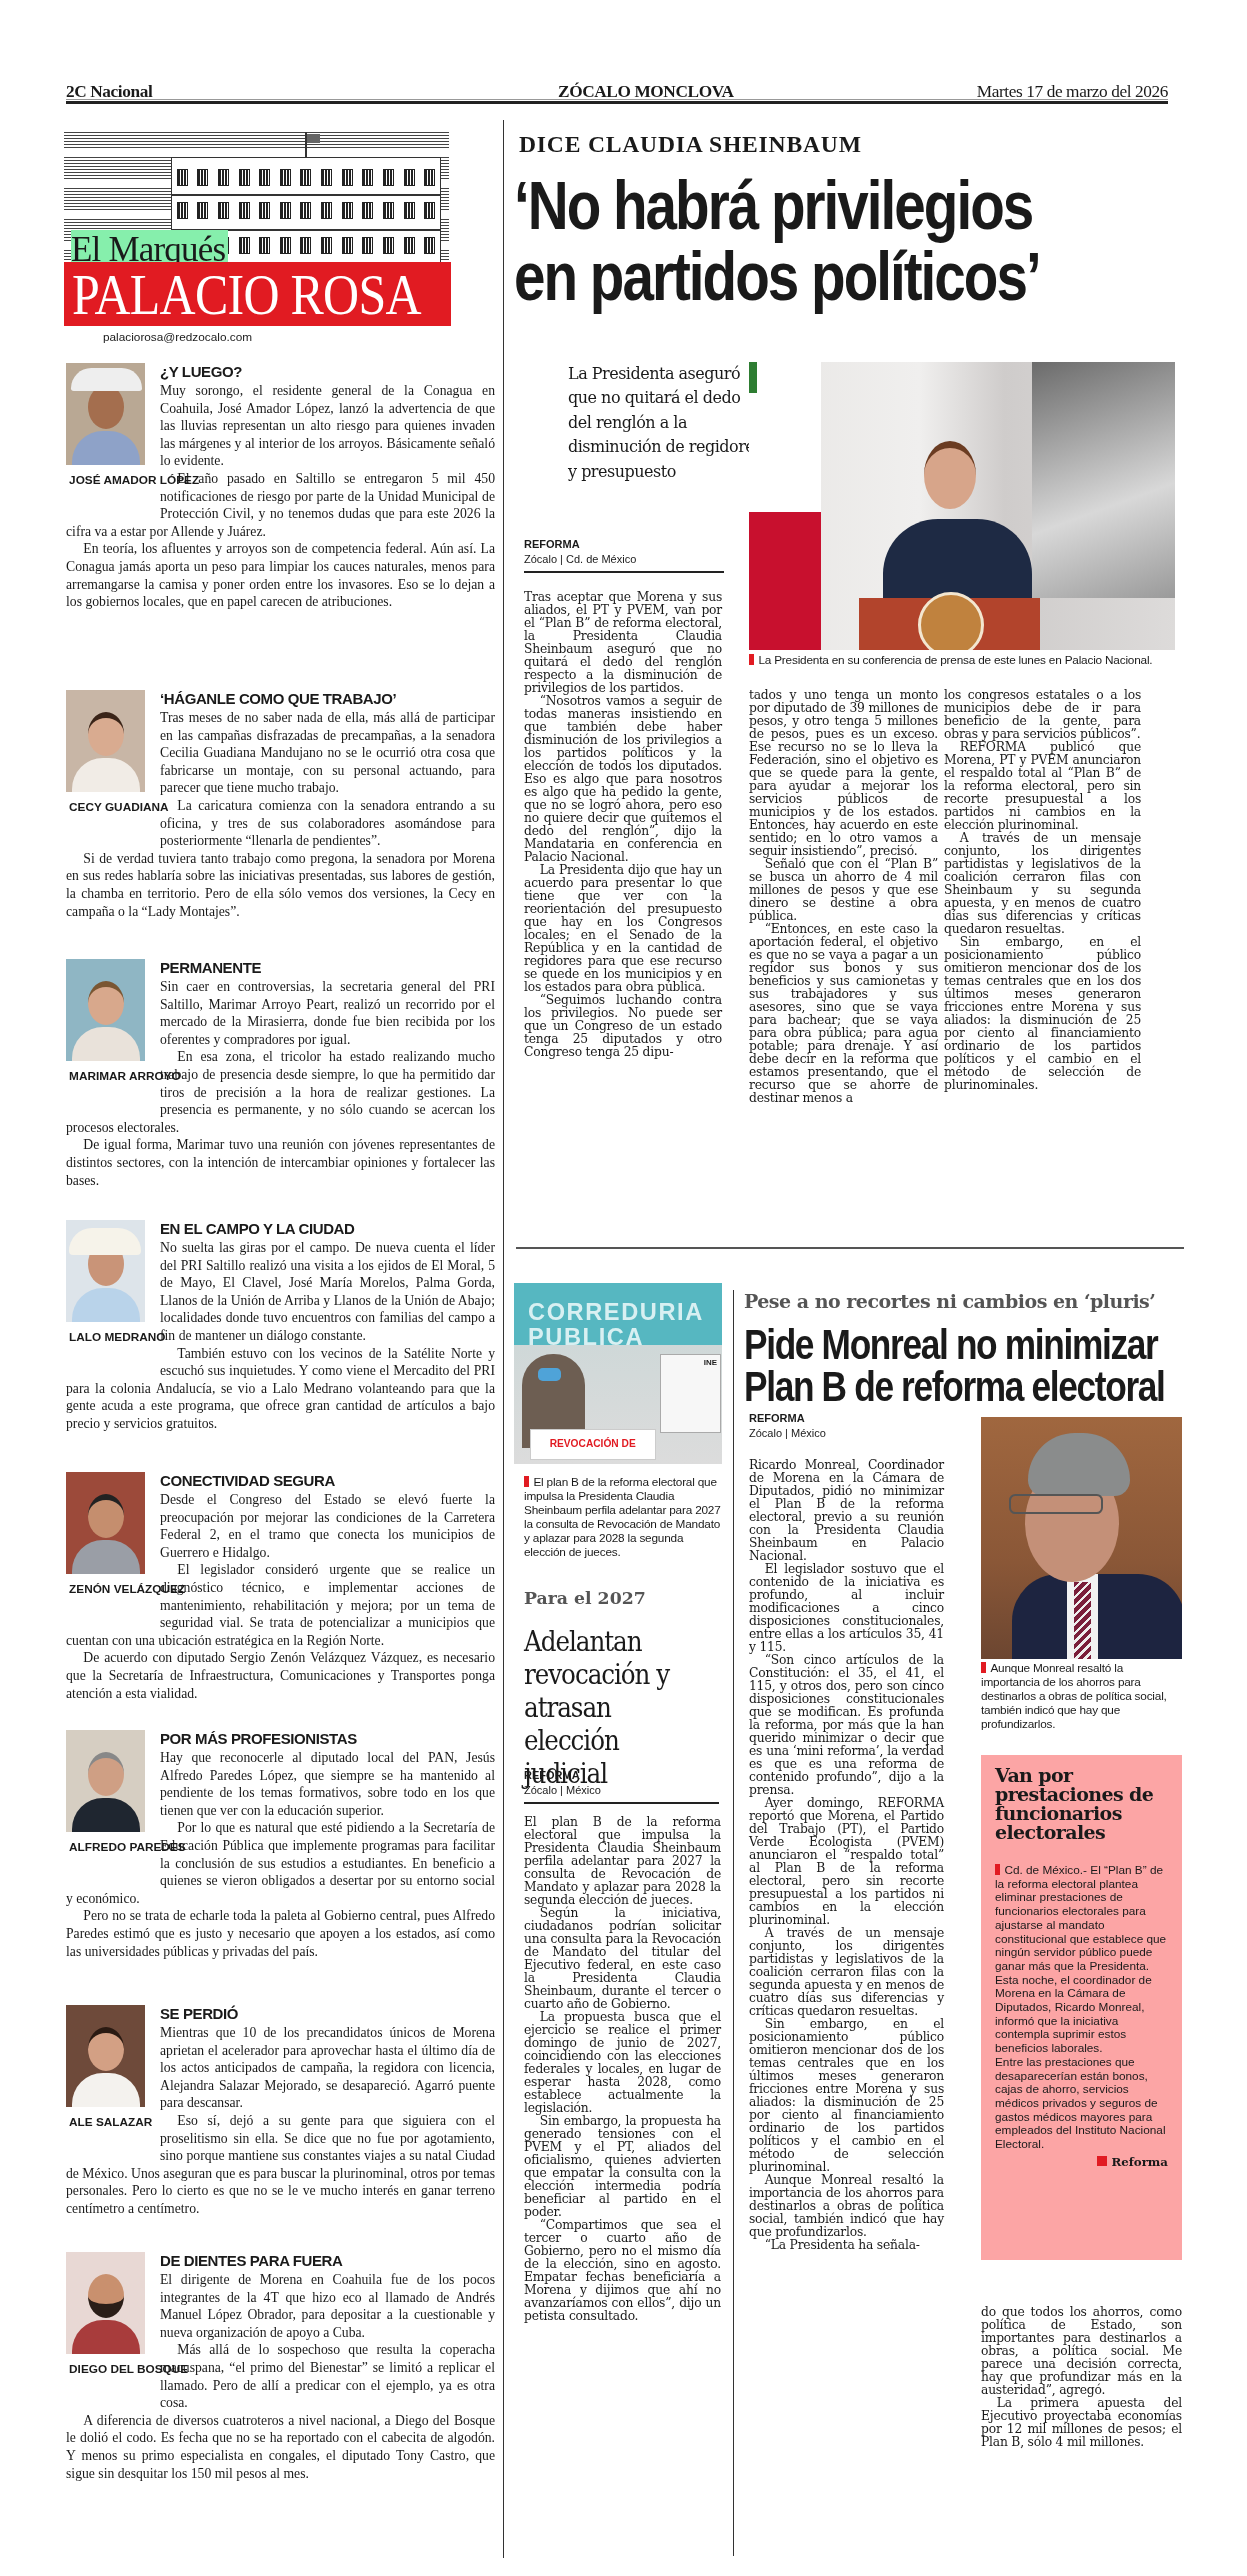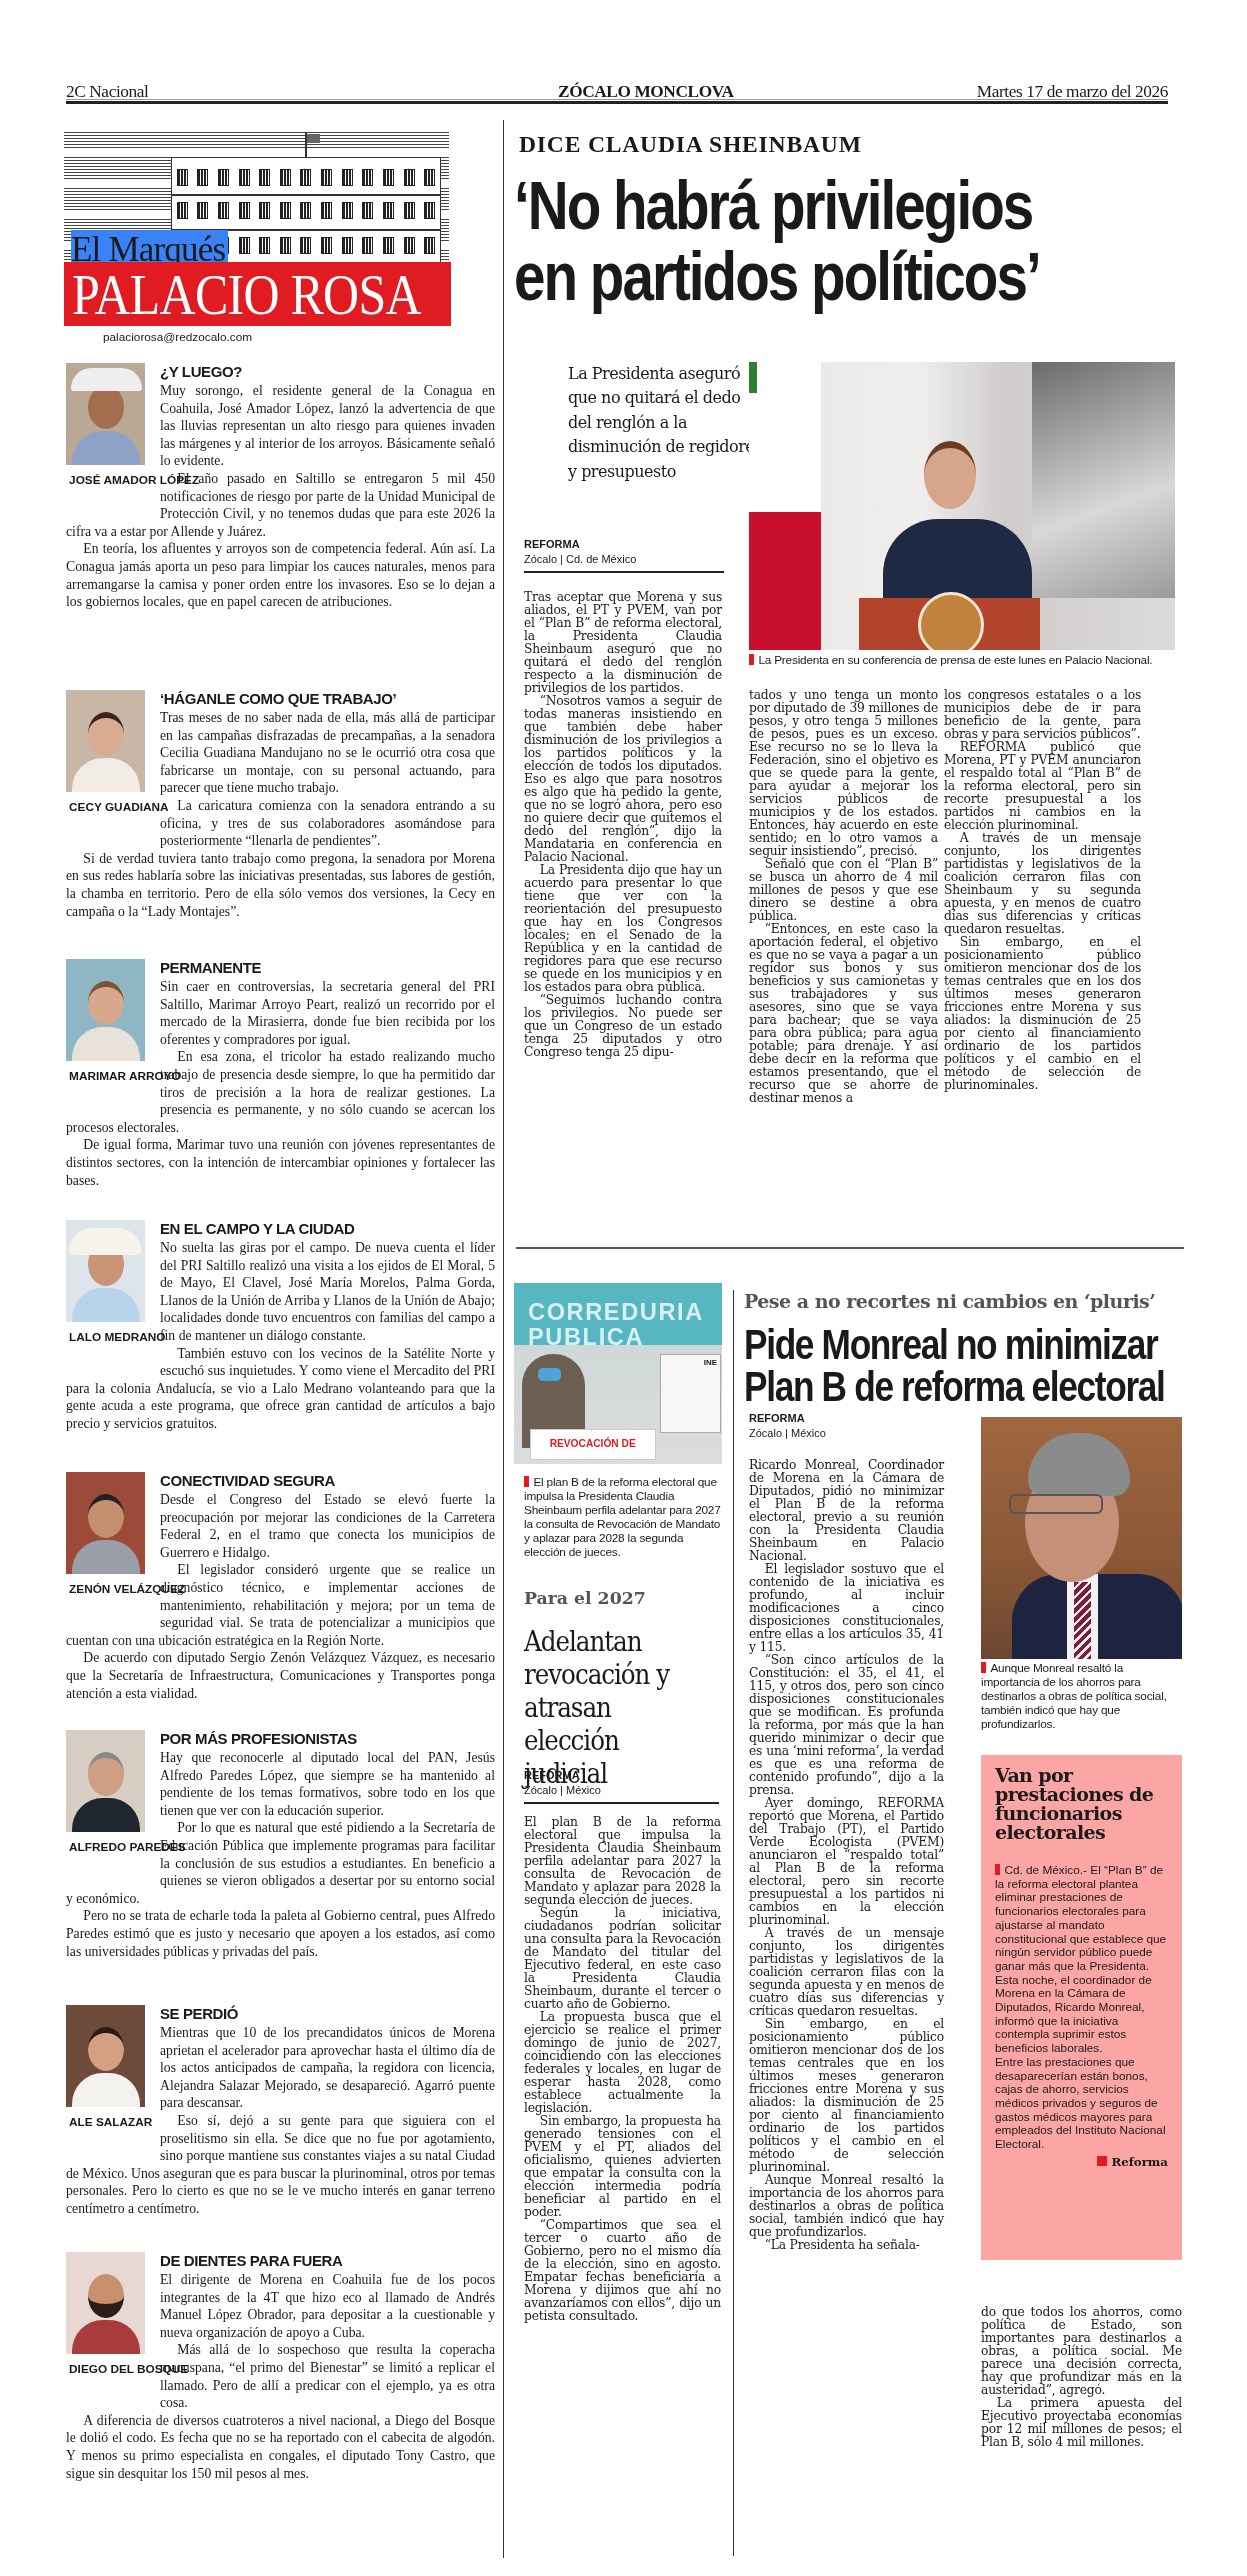--- a/index.html
+++ b/index.html
@@ -1,36 +1,36 @@
 <!DOCTYPE html>
 <html style="font-size:12.6px"><head>
 <meta charset="utf-8">
 <style>
   * { box-sizing: border-box; margin: 0; padding: 0; }
   body { width: 1248px; height: 2576px; background: #fff; color: #1a1a1a; font-family: "Liberation Serif", serif; position: relative; overflow: hidden; }
   .abs { position: absolute; }
   
   .masthead { left: 66px; top: 79px; width: 1102px; height: 28px; }
   .masthead span { position: absolute; top: 3.1px; font-family: "Liberation Serif", serif; font-size: 17.3px; letter-spacing: -0.4px; }
-  .mh-left { left: 0; font-weight: normal; }
+  .mh-left { left: 0; font-weight: bold; }
   .mh-center { left: 492px; font-weight: bold; }
   .mh-right { right: 0; }
   .mh-rule { left: 66px; top: 101px; width: 1102px; height: 3.1px; background: #222; }
   .mh-rule2 { left: 66px; top: 99px; width: 1102px; height: 0.8px; background: #999; }
   
   .vrule { width: 1.6px; background: #333; }
   
   .pr-building { left: 64px; top: 132px; width: 385px; height: 142px; background: repeating-linear-gradient(180deg, #444 0 0.8px, #fff 0.8px 3.1px); }
   .pr-facade { left: 171px; top: 157px; width: 270px; height: 115px; background: #fff; border: 1.6px solid #333; }
   .pr-facade .row { position: absolute; left: 4.7px; right: 4.7px; height: 23.6px; display: flex; justify-content: space-between; }
   .pr-facade .win { width: 11px; height: 17.3px; background: repeating-linear-gradient(90deg, #222 0 1.6px, #fff 1.6px 3.1px); border: 0.8px solid #222; }
   .pr-facade .floor { position: absolute; left: 0; right: 0; height: 2.4px; background: #333; }
   .pr-flag { left: 305px; top: 132px; width: 2.4px; height: 27px; background: #333; }
   .pr-flag2 { left: 307px; top: 134px; width: 12.6px; height: 9.4px; background: #666; }
-  .pr-marques { left: 71px; top: 230px; font-size: 35px; font-family: "Liberation Serif", serif; letter-spacing: -0.8px; background: #3b82f6; padding-right: 3.1px; }
+  .pr-marques { left: 71px; top: 230px; font-size: 35px; font-family: "Liberation Serif", serif; letter-spacing: -0.8px; background: #86efac; padding-right: 3.1px; }
   .pr-red { left: 64px; top: 262px; width: 387px; height: 64px; background: #e11b22; }
   .pr-title { left: 72px; top: 263px; font-size: 58px; color: #fff; font-family: "Liberation Serif", serif; letter-spacing: -0.8px; line-height: 64px; transform: scaleX(0.86); transform-origin: left; }
   .pr-email { left: 69px; top: 330px; font-family: "Liberation Sans", sans-serif; font-size: 11.8px; margin-left: 34px; }
   
   .item { left: 66px; width: 429px; }
   .item .photo { position: absolute; left: 0; top: 0; width: 79px; height: 102px; background: #b9a894; overflow: hidden; }
   .item .photo .head { position: absolute; left: 22px; top: 22px; width: 36px; height: 44px; border-radius: 50%; background: #c99b7a; }
   .item .photo .body { position: absolute; left: 6.3px; top: 68px; width: 68px; height: 47px; border-radius: 31px 31px 0 0; }
   .item .pname { position: absolute; left: 3.1px; top: 110px; font-family: "Liberation Sans", sans-serif; font-weight: bold; font-size: 11.8px; line-height: 14px; text-transform: uppercase; }
   .item .htitle { position: absolute; left: 94px; top: 0; font-family: "Liberation Sans", sans-serif; font-weight: bold; font-size: 15px; letter-spacing: -0.4px; }

